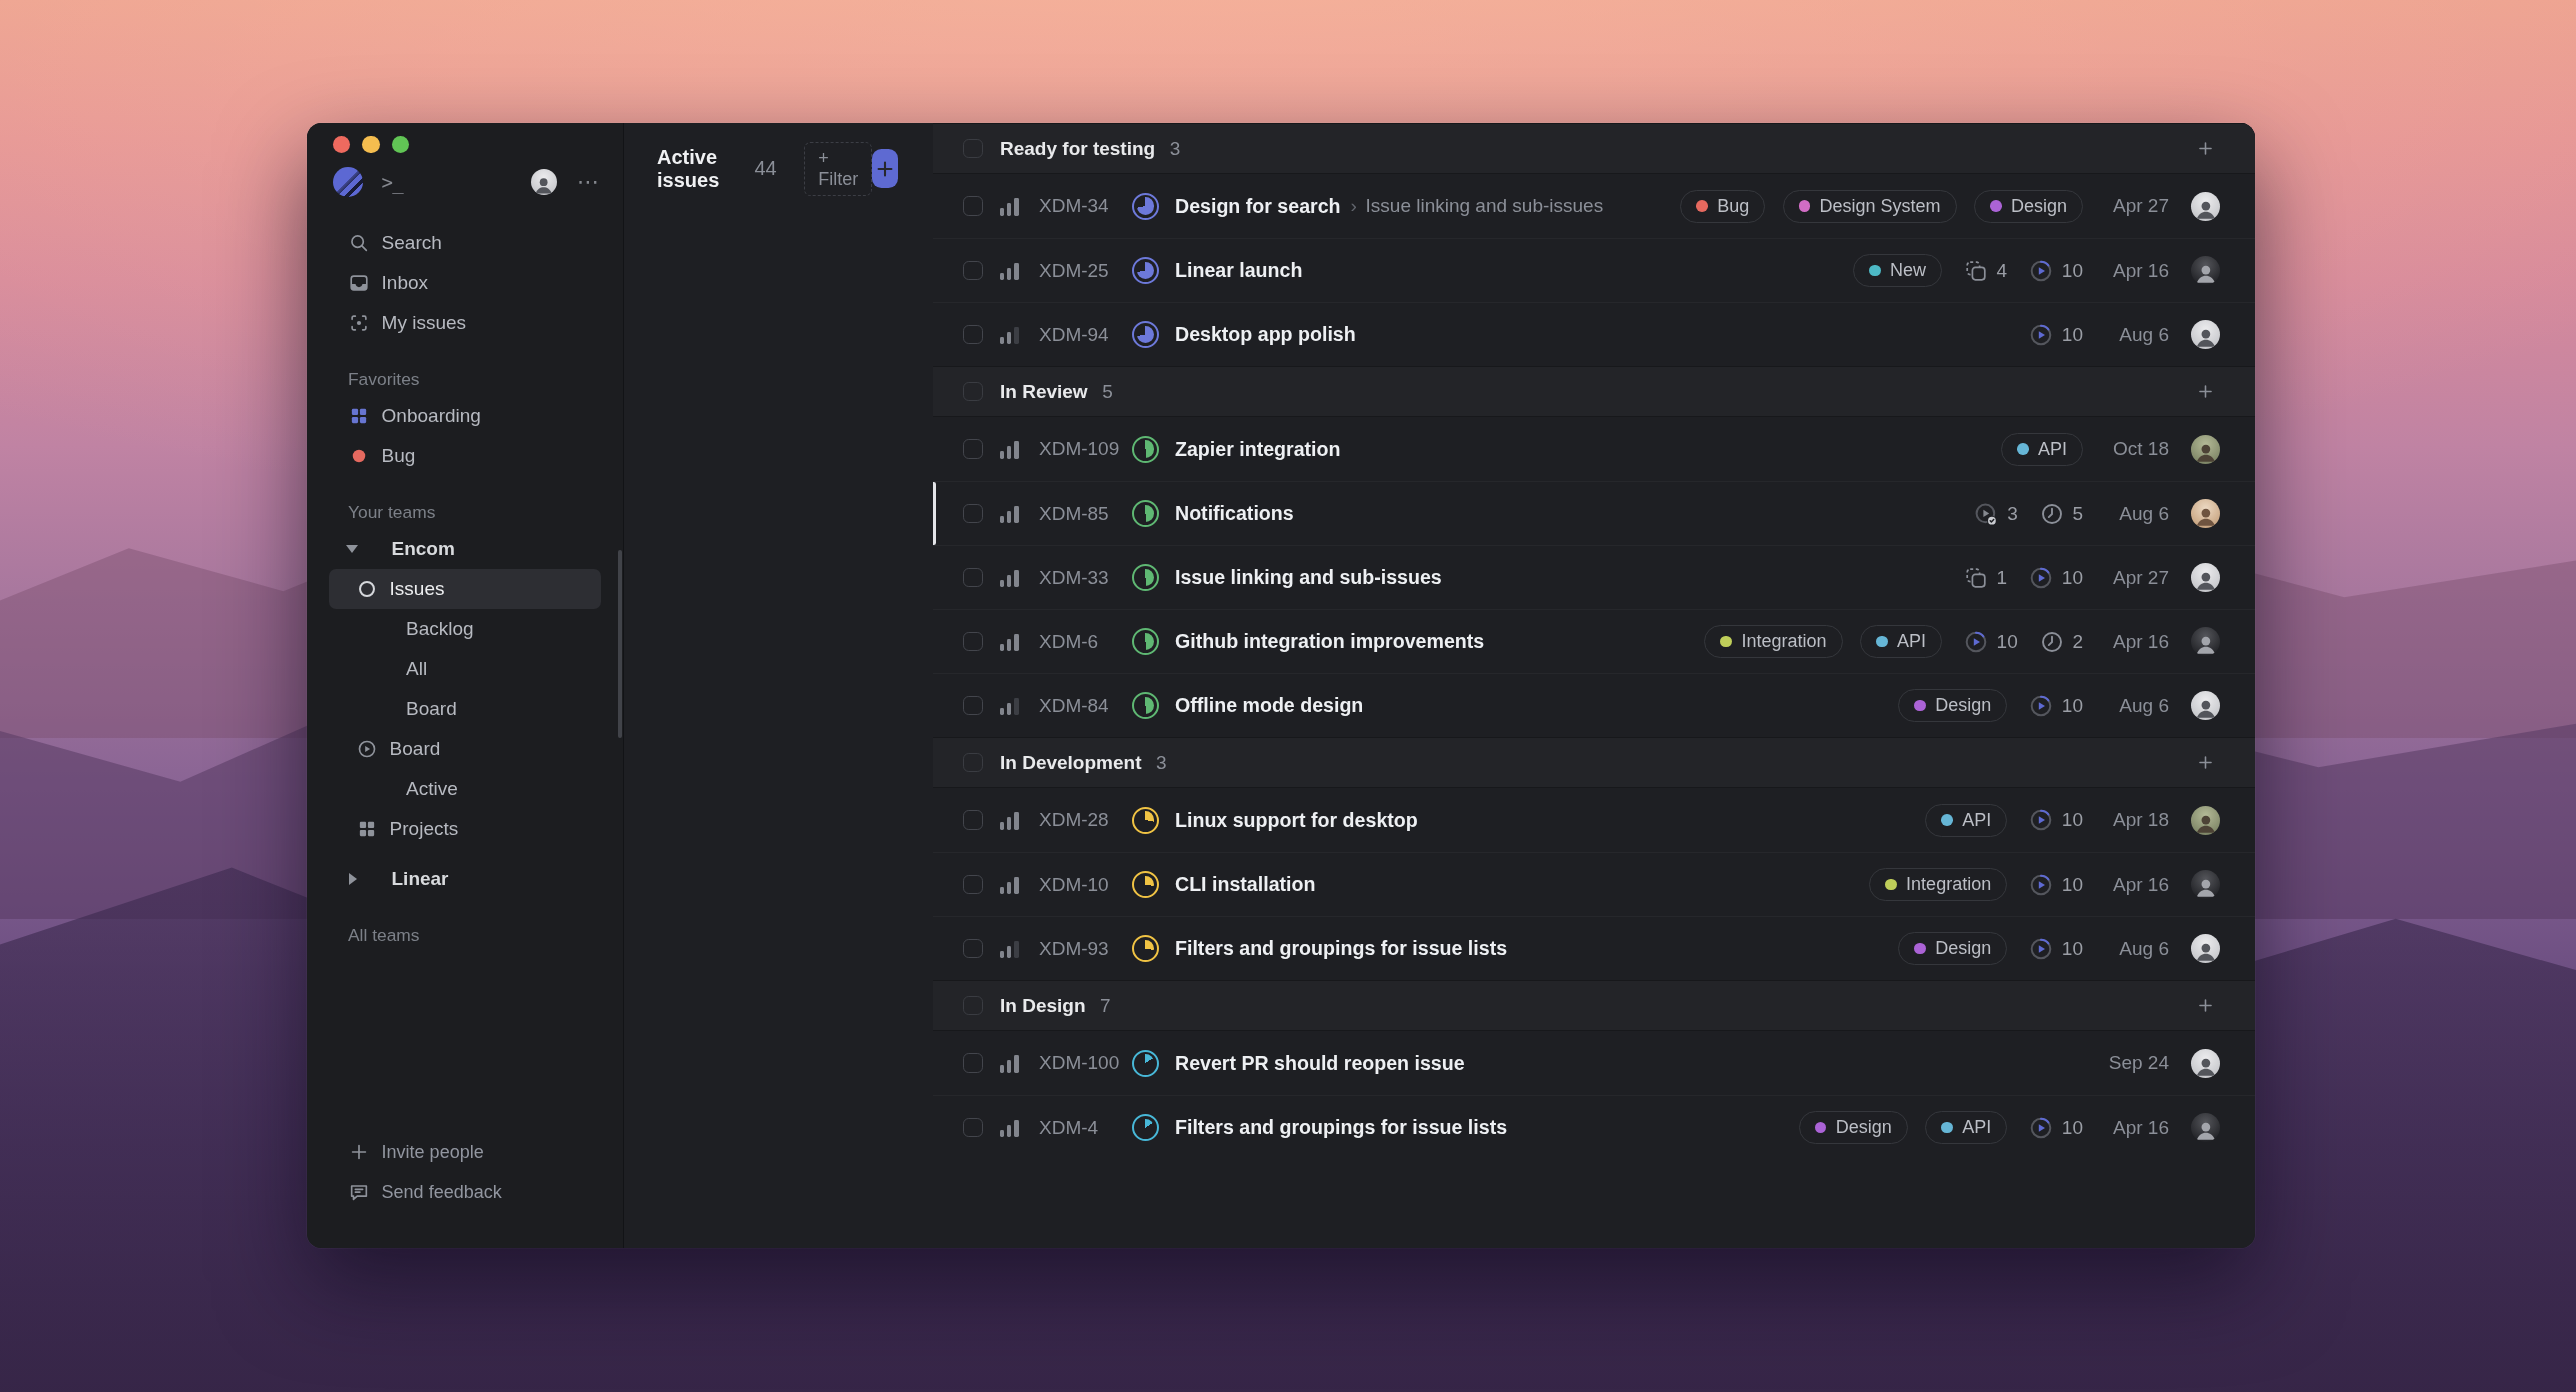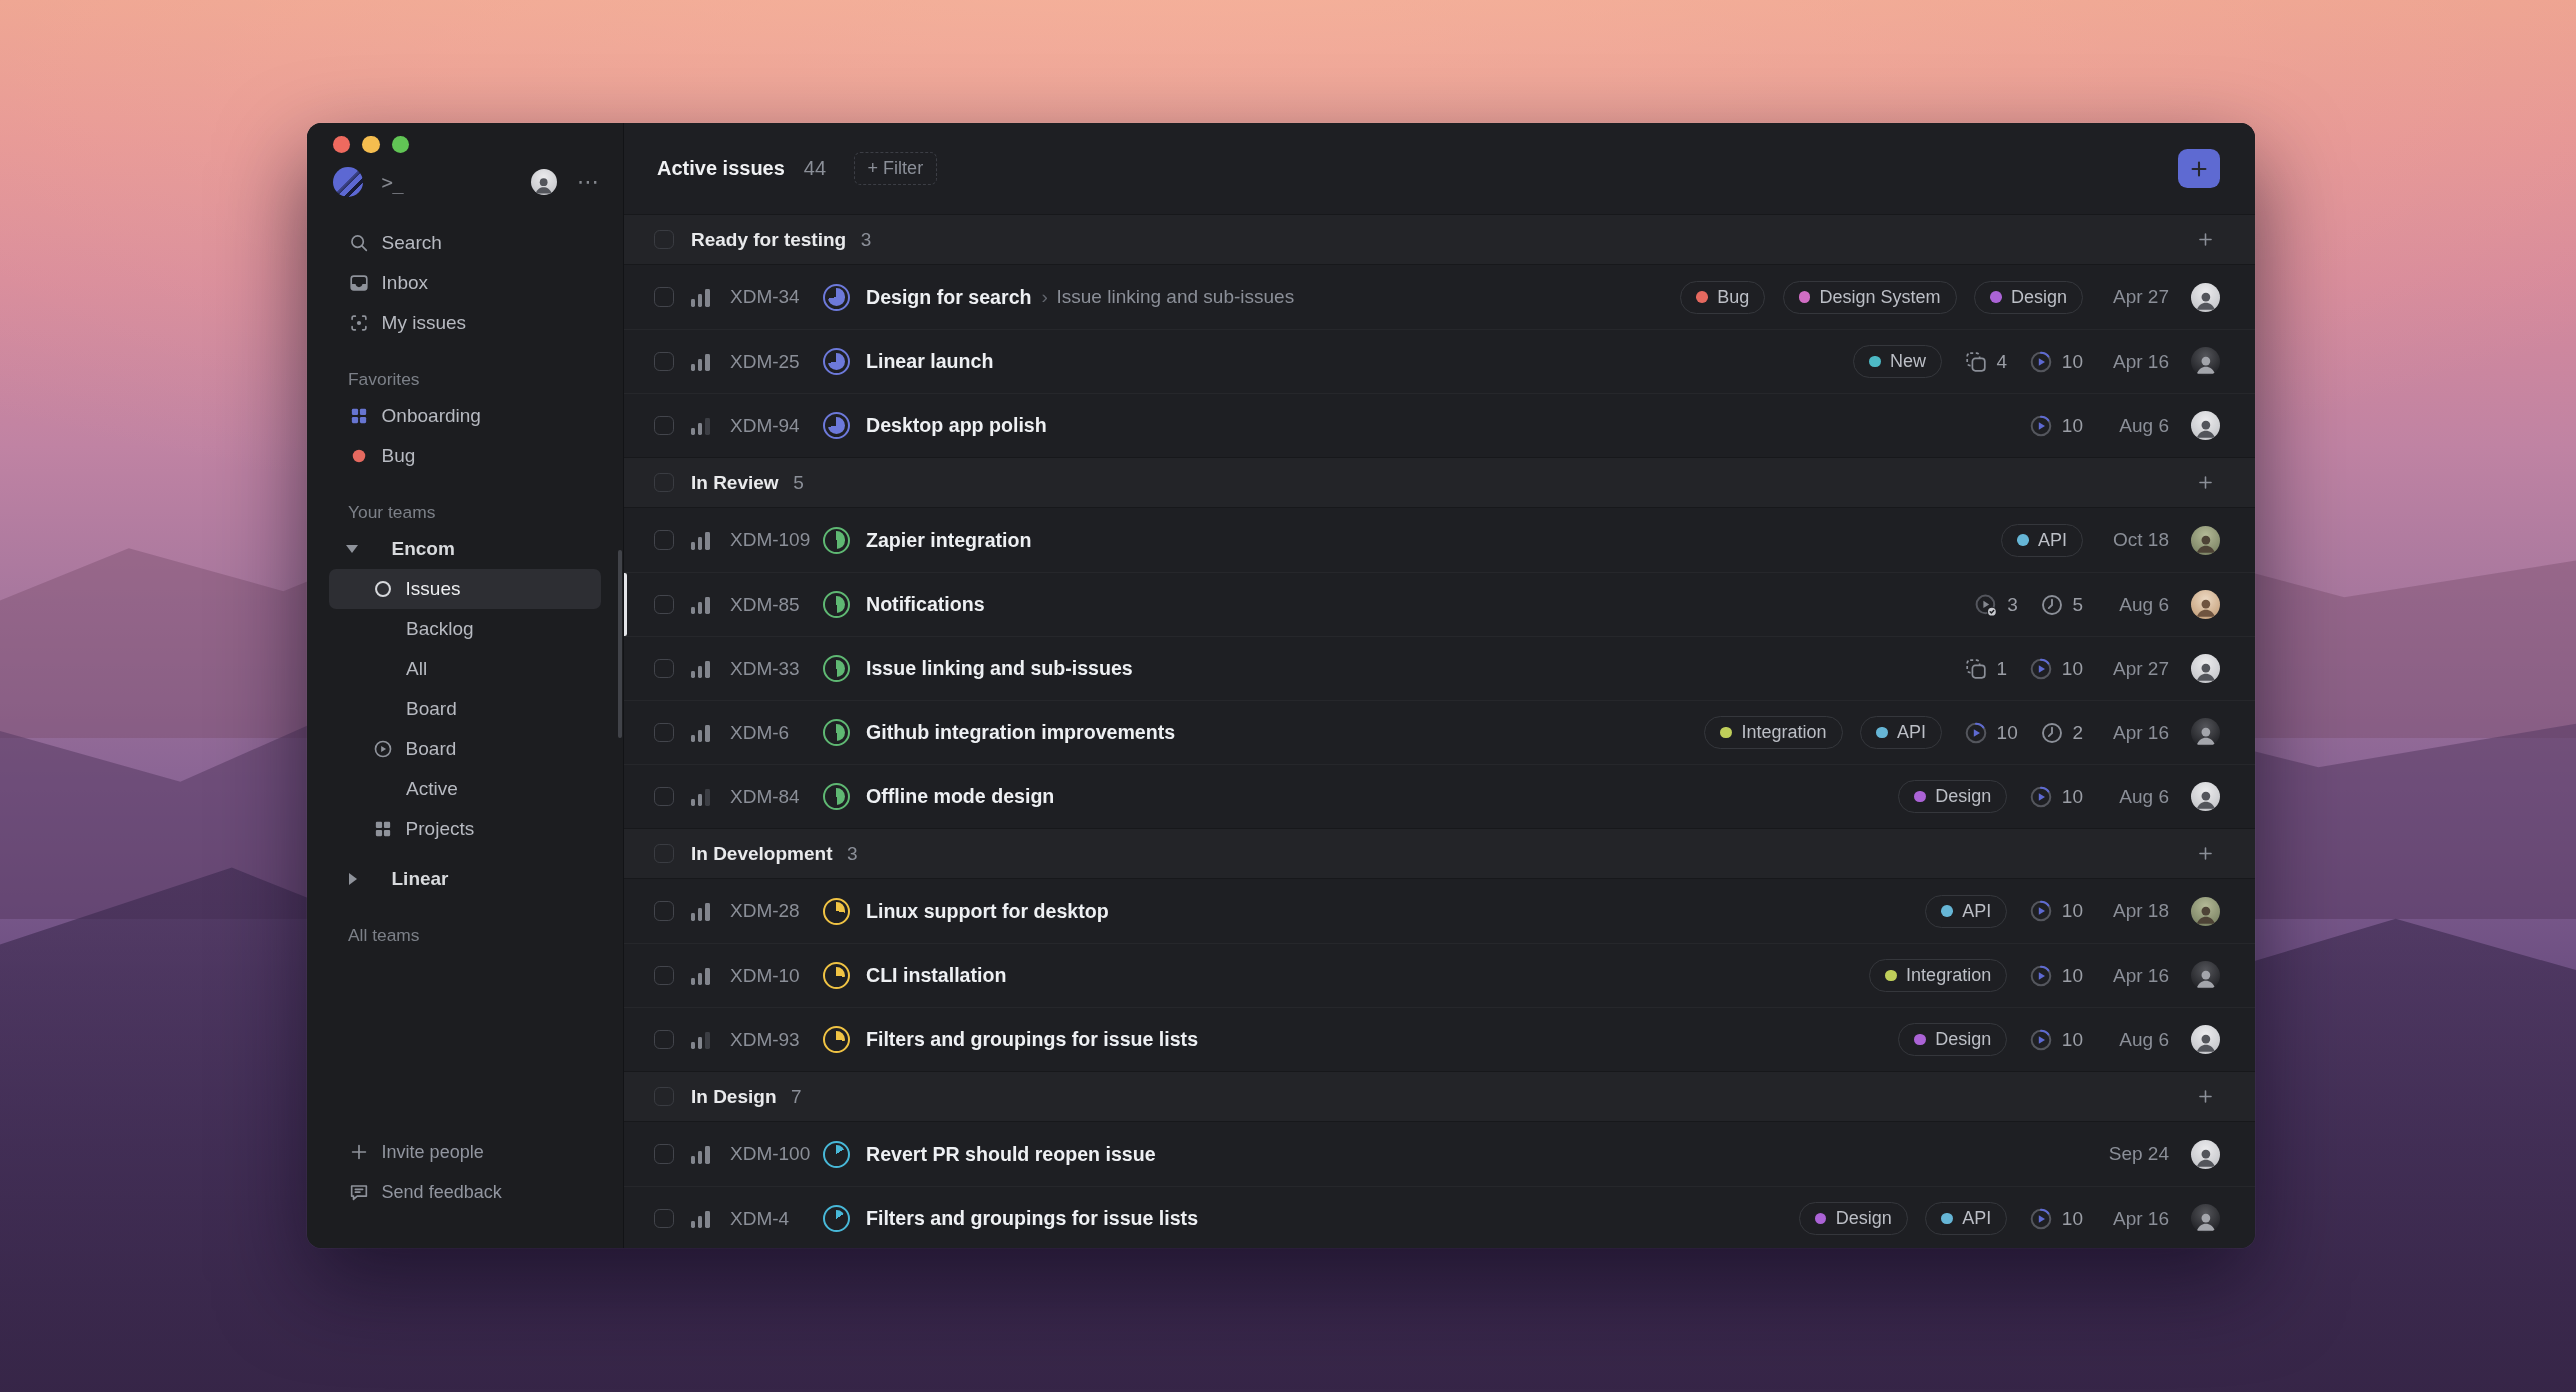--- a/index.html
+++ b/index.html
@@ -58,28 +58,28 @@
     display:flex; align-items:center; height:40px; border-radius:7.2px;
     color:#b7bac1; padding-left:19px; cursor:default;
   }
   .nav-item .nico{ width:22px; height:22px; flex:0 0 22px; margin-right:11.6px; display:inline-flex; }
   .nico svg{ width:100%; height:100%; }
   .side-label{ color:#7c8088; font-size:17.4px; padding-left:19px; margin-top:20px; height:33px; display:flex; align-items:center; }
   .team-row{ display:flex; align-items:center; height:40px; padding-left:16px; color:#d8dadd; font-weight:700; }
   .caret{ width:14.5px; height:14.5px; position:relative; flex:0 0 14.5px; margin-right:32px; }
   .caret-down::after{ content:""; position:absolute; left:1.4px; top:3.6px; border-left:6.5px solid transparent; border-right:6.5px solid transparent; border-top:8px solid #8f939b; }
   .caret-right::after{ content:""; position:absolute; left:3.6px; top:1.4px; border-top:6.5px solid transparent; border-bottom:6.5px solid transparent; border-left:8px solid #8f939b; }
-  .child{ padding-left:43px; }
+  .child{ padding-left:27px; }
   .child-noicon{ padding-left:77px; }
   .nav-item.selected{ background:#2d2e33; color:#edeef0; }
   .side-footer{ margin-top:auto; }
   .scroll-thumb{ position:absolute; right:1.4px; top:427px; width:3.6px; height:188px; background:#56585f; opacity:.65; border-radius:2.2px; }
 
   
-  .main{ flex:1; display:flex; flex-direction:column; background:#1e1f23; min-width:0; }
+  .main{ flex:1; display:flex; flex-direction:row; background:#1e1f23; min-width:0; }
   .main-header{ height:91px; flex:0 0 91px; display:flex; align-items:center; padding:0 35px 0 33px; }
   .page-title{ font-size:20px; font-weight:700; color:#f0f1f3; }
   .page-count{ font-size:20px; color:#8b8f98; margin-left:19px; }
   .filter-btn{ margin-left:27.5px; border:1.4px dashed #3c3e45; border-radius:6.5px; color:#8b8f98; font-size:18px; padding:5px 13px; }
   .flex1{ flex:1; }
   .new-issue-btn{ width:42px; height:39px; border-radius:9.4px; background:#5e6ad2; display:flex; align-items:center; justify-content:center; }
   .new-issue-btn svg{ width:22px; height:22px; }
 
   #issue-list{ flex:1; overflow:hidden; }
   .section-header{

